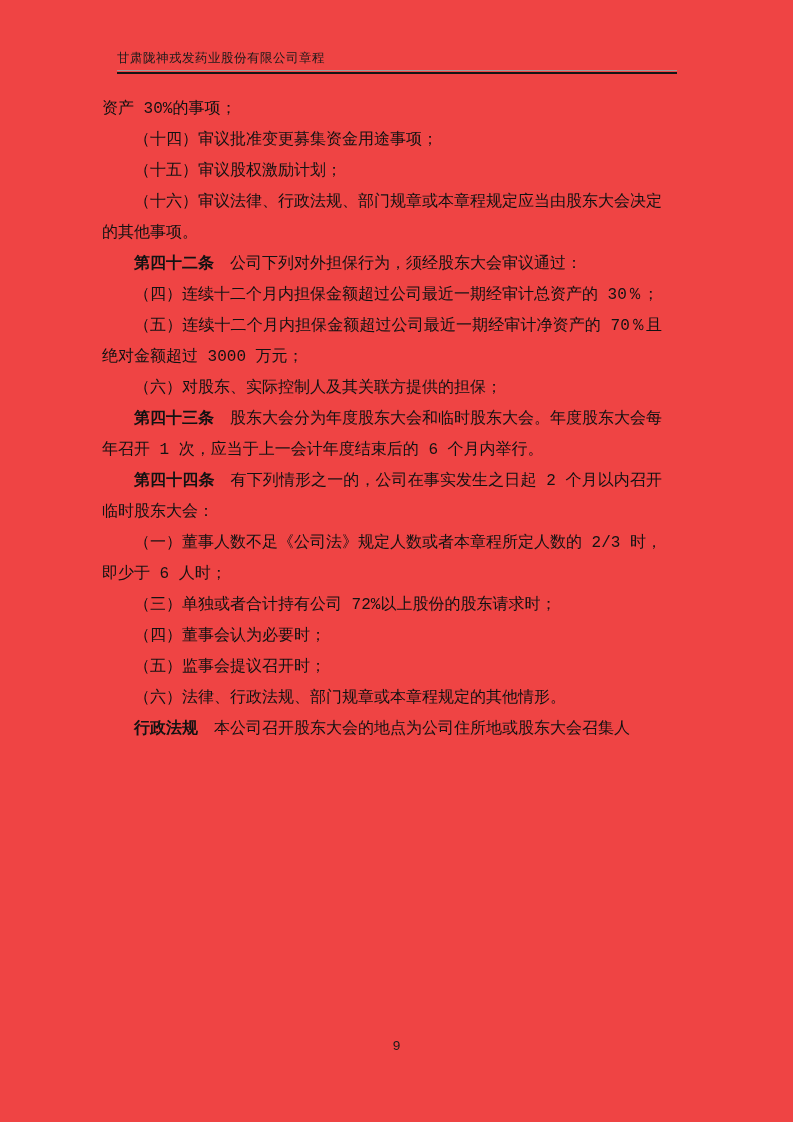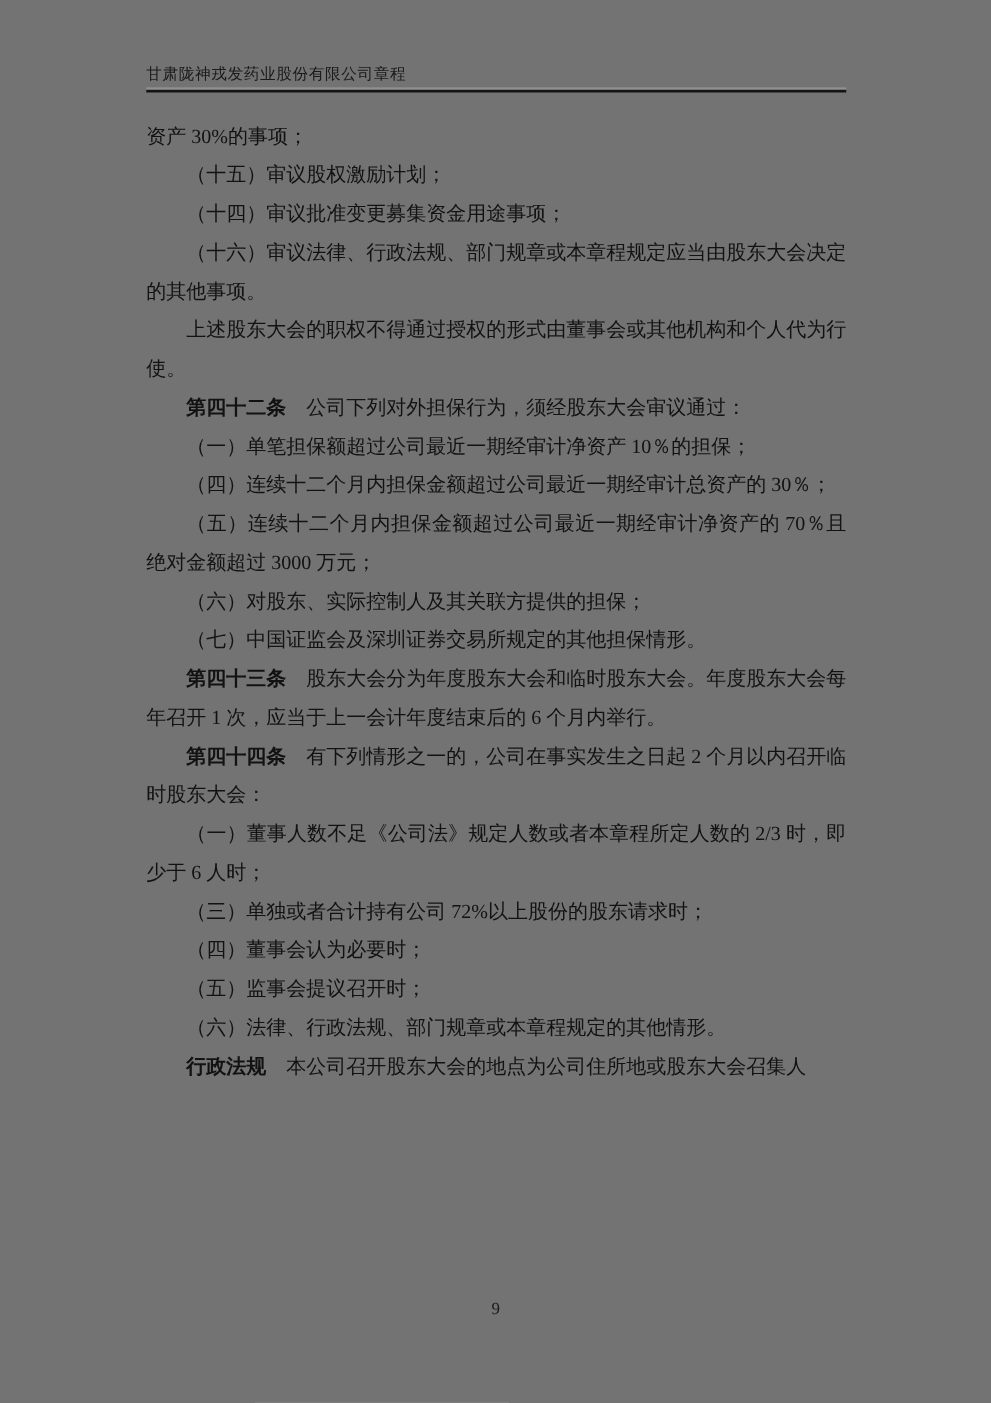--- a/index.html
+++ b/index.html
@@ -4,24 +4,24 @@
 <style>
   html, body {
     margin: 0;
     padding: 0;
     background: #888;
   }
   .page {
     position: relative;
     width: 793px;
     height: 1122px;
-    background: #737373;
+    background: #ef4444;
     margin: 0 auto;
     overflow: hidden;
-    font-family: Liberation Serif, serif;
+    font-family: Liberation Mono, monospace;
     color: #121212;
   }
   .header-title {
     position: absolute;
     left: 117px;
     top: 51px;
     width: 560px;
     font-size: 12.5px;
     line-height: 16px;
     letter-spacing: 0.5px;
@@ -32,21 +32,21 @@
     position: absolute;
     left: 117px;
     top: 70px;
     width: 560px;
     height: 1px;
     border-top: 1px solid #9a9a9a;
     border-bottom: 2px solid #141414;
   }
   .doc-body {
     position: absolute;
-    left: 117px;
+    left: 102px;
     top: 94px;
     width: 560px;
     font-size: 16px;
     line-height: 31px;
     text-align: justify;
     text-align-last: left;
   }
   .doc-body p.para {
     margin: 0;
     padding: 0;
@@ -71,30 +71,27 @@
 <body>
 
 <div class="page">
 
   <div class="header-title">甘肃陇神戎发药业股份有限公司章程</div>
 
   <div class="header-rule"></div>
 
   <div class="doc-body" id="doc-body">
       <p class="para">资产 30%的事项；</p>
+      <p class="para indent">（十四）审议批准变更募集资金用途事项；</p>
       <p class="para indent">（十五）审议股权激励计划；</p>
-      <p class="para indent">（十四）审议批准变更募集资金用途事项；</p>
       <p class="para indent">（十六）审议法律、行政法规、部门规章或本章程规定应当由股东大会决定的其他事项。</p>
-      <p class="para indent">上述股东大会的职权不得通过授权的形式由董事会或其他机构和个人代为行使。</p>
       <p class="para indent"><b class="article-no">第四十二条</b>　公司下列对外担保行为，须经股东大会审议通过：</p>
-      <p class="para indent">（一）单笔担保额超过公司最近一期经审计净资产 10％的担保；</p>
       <p class="para indent">（四）连续十二个月内担保金额超过公司最近一期经审计总资产的 30％；</p>
       <p class="para indent">（五）连续十二个月内担保金额超过公司最近一期经审计净资产的 70％且绝对金额超过 3000 万元；</p>
       <p class="para indent">（六）对股东、实际控制人及其关联方提供的担保；</p>
-      <p class="para indent">（七）中国证监会及深圳证券交易所规定的其他担保情形。</p>
       <p class="para indent"><b class="article-no">第四十三条</b>　股东大会分为年度股东大会和临时股东大会。年度股东大会每年召开 1 次，应当于上一会计年度结束后的 6 个月内举行。</p>
       <p class="para indent"><b class="article-no">第四十四条</b>　有下列情形之一的，公司在事实发生之日起 2 个月以内召开临时股东大会：</p>
       <p class="para indent">（一）董事人数不足《公司法》规定人数或者本章程所定人数的 2/3 时，即少于 6 人时；</p>
       <p class="para indent">（三）单独或者合计持有公司 72%以上股份的股东请求时；</p>
       <p class="para indent">（四）董事会认为必要时；</p>
       <p class="para indent">（五）监事会提议召开时；</p>
       <p class="para indent">（六）法律、行政法规、部门规章或本章程规定的其他情形。</p>
       <p class="para indent"><b class="article-no">行政法规</b>　本公司召开股东大会的地点为公司住所地或股东大会召集人</p>
     </div>
 

